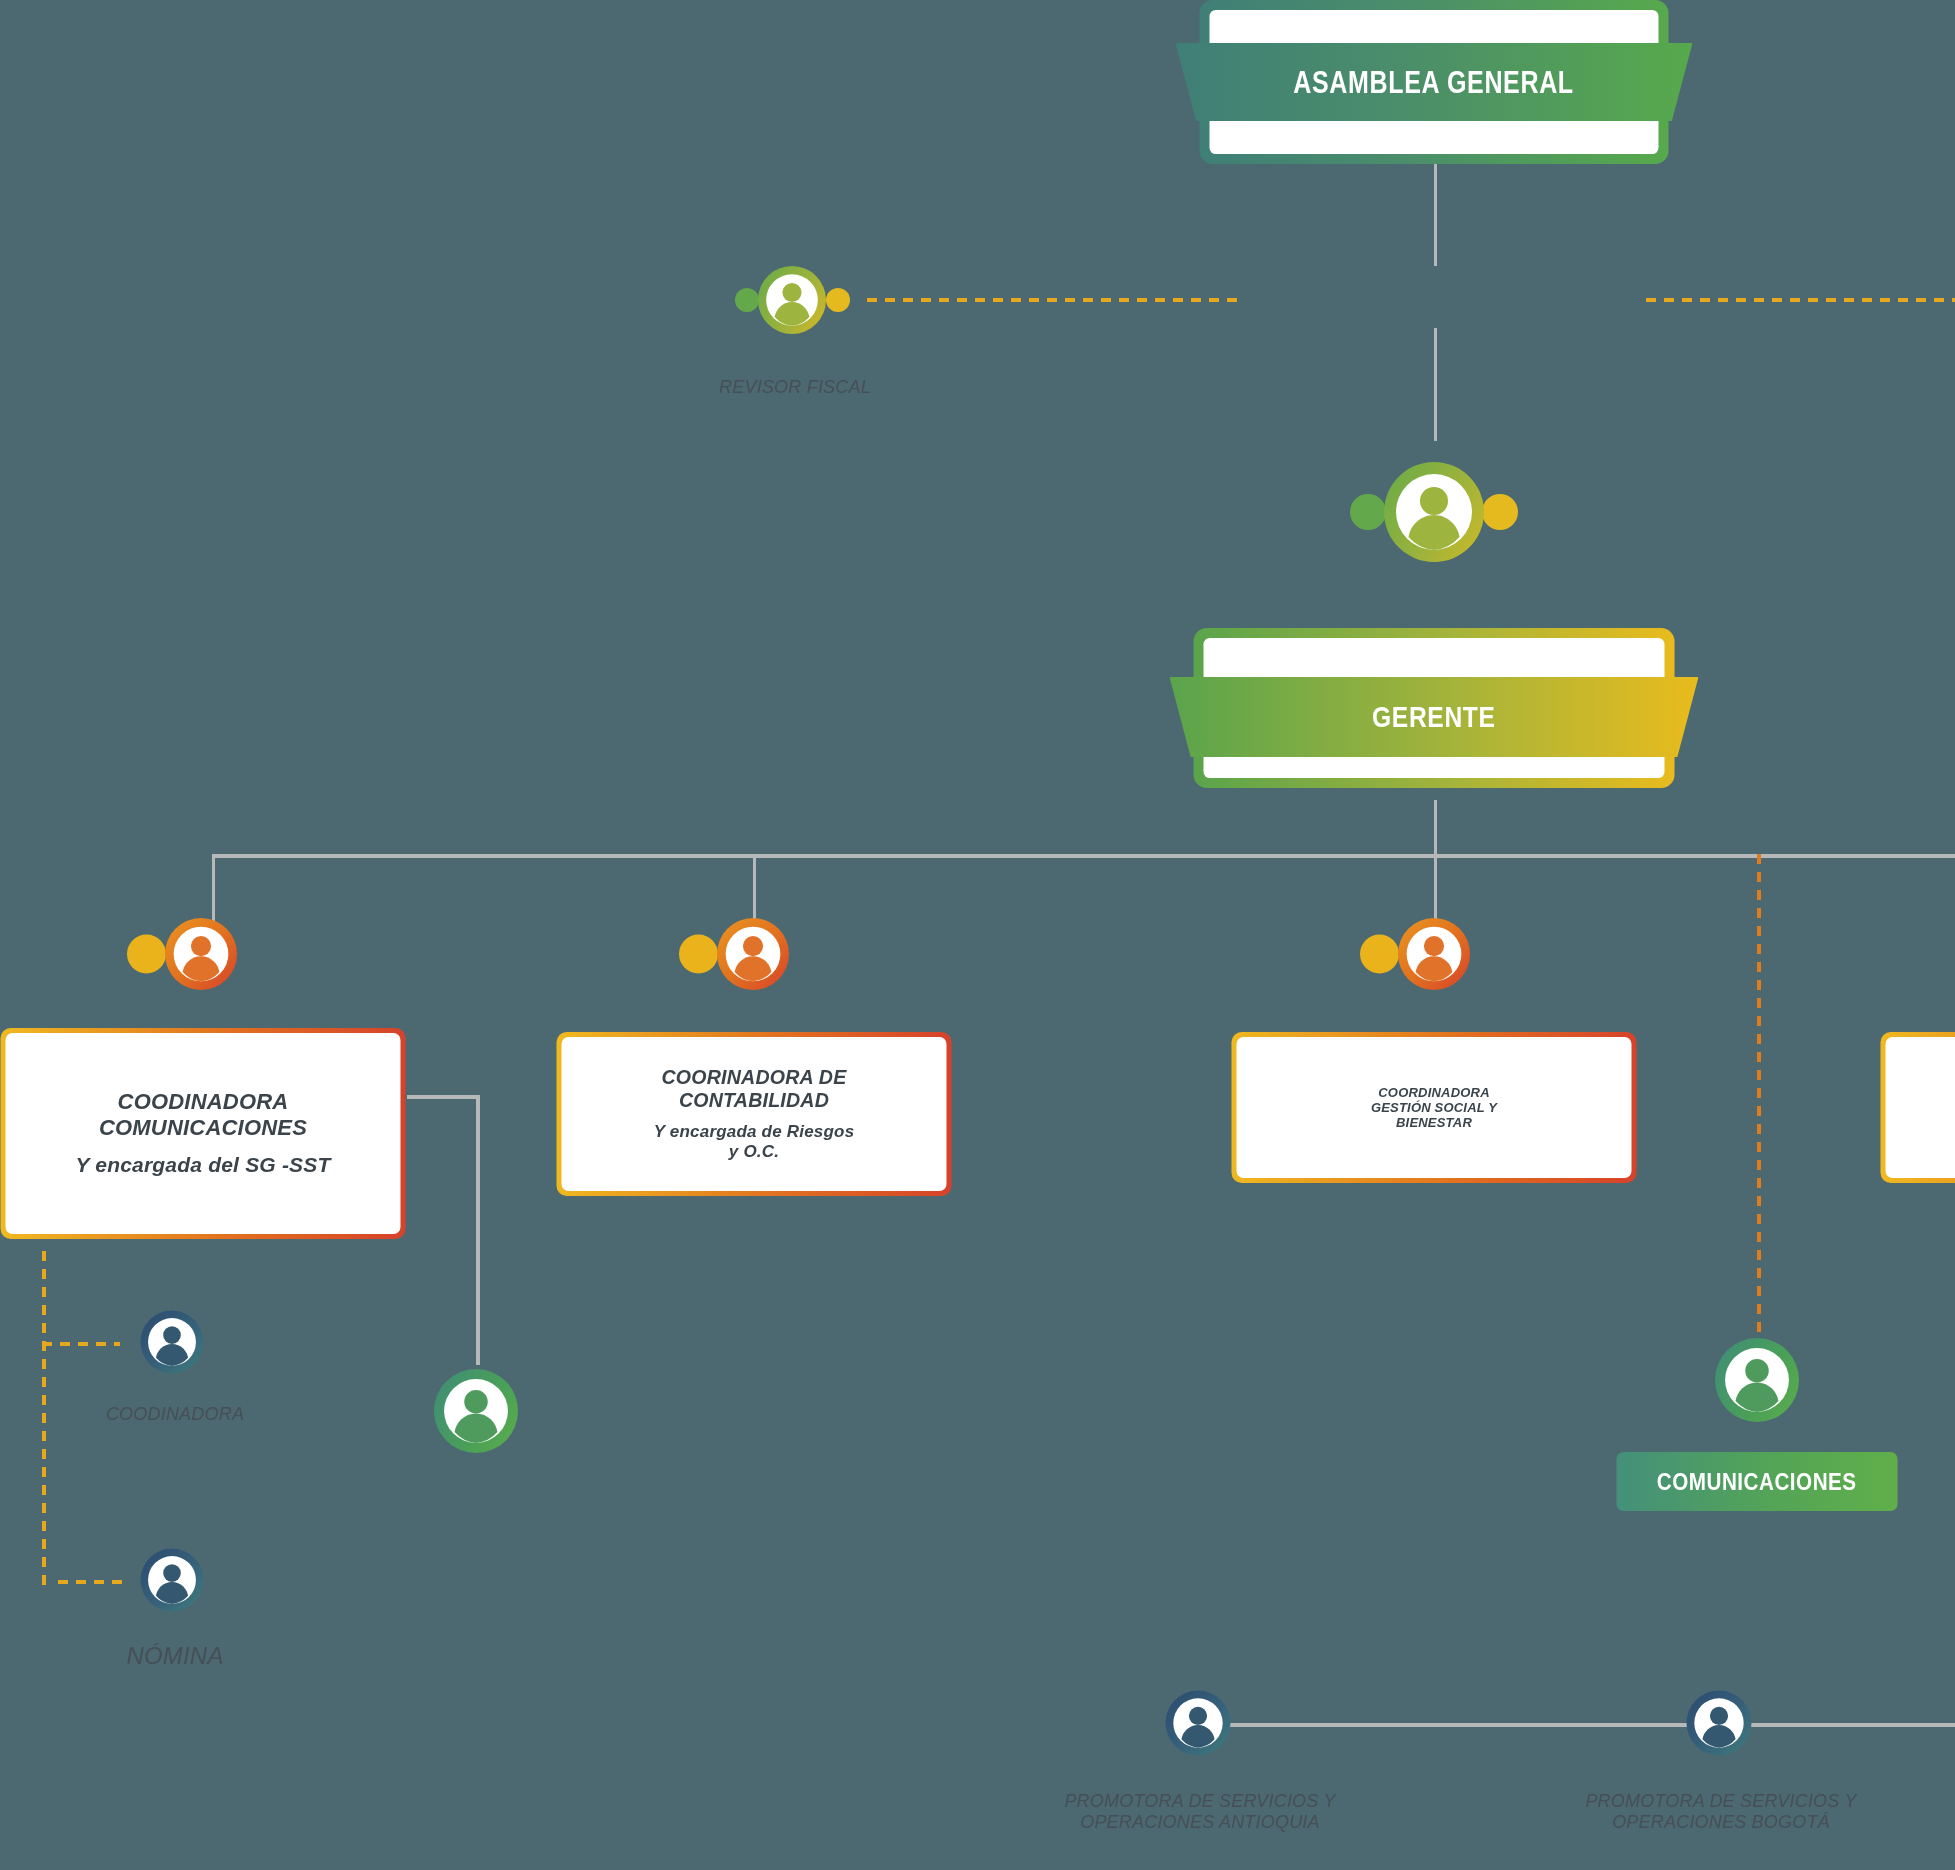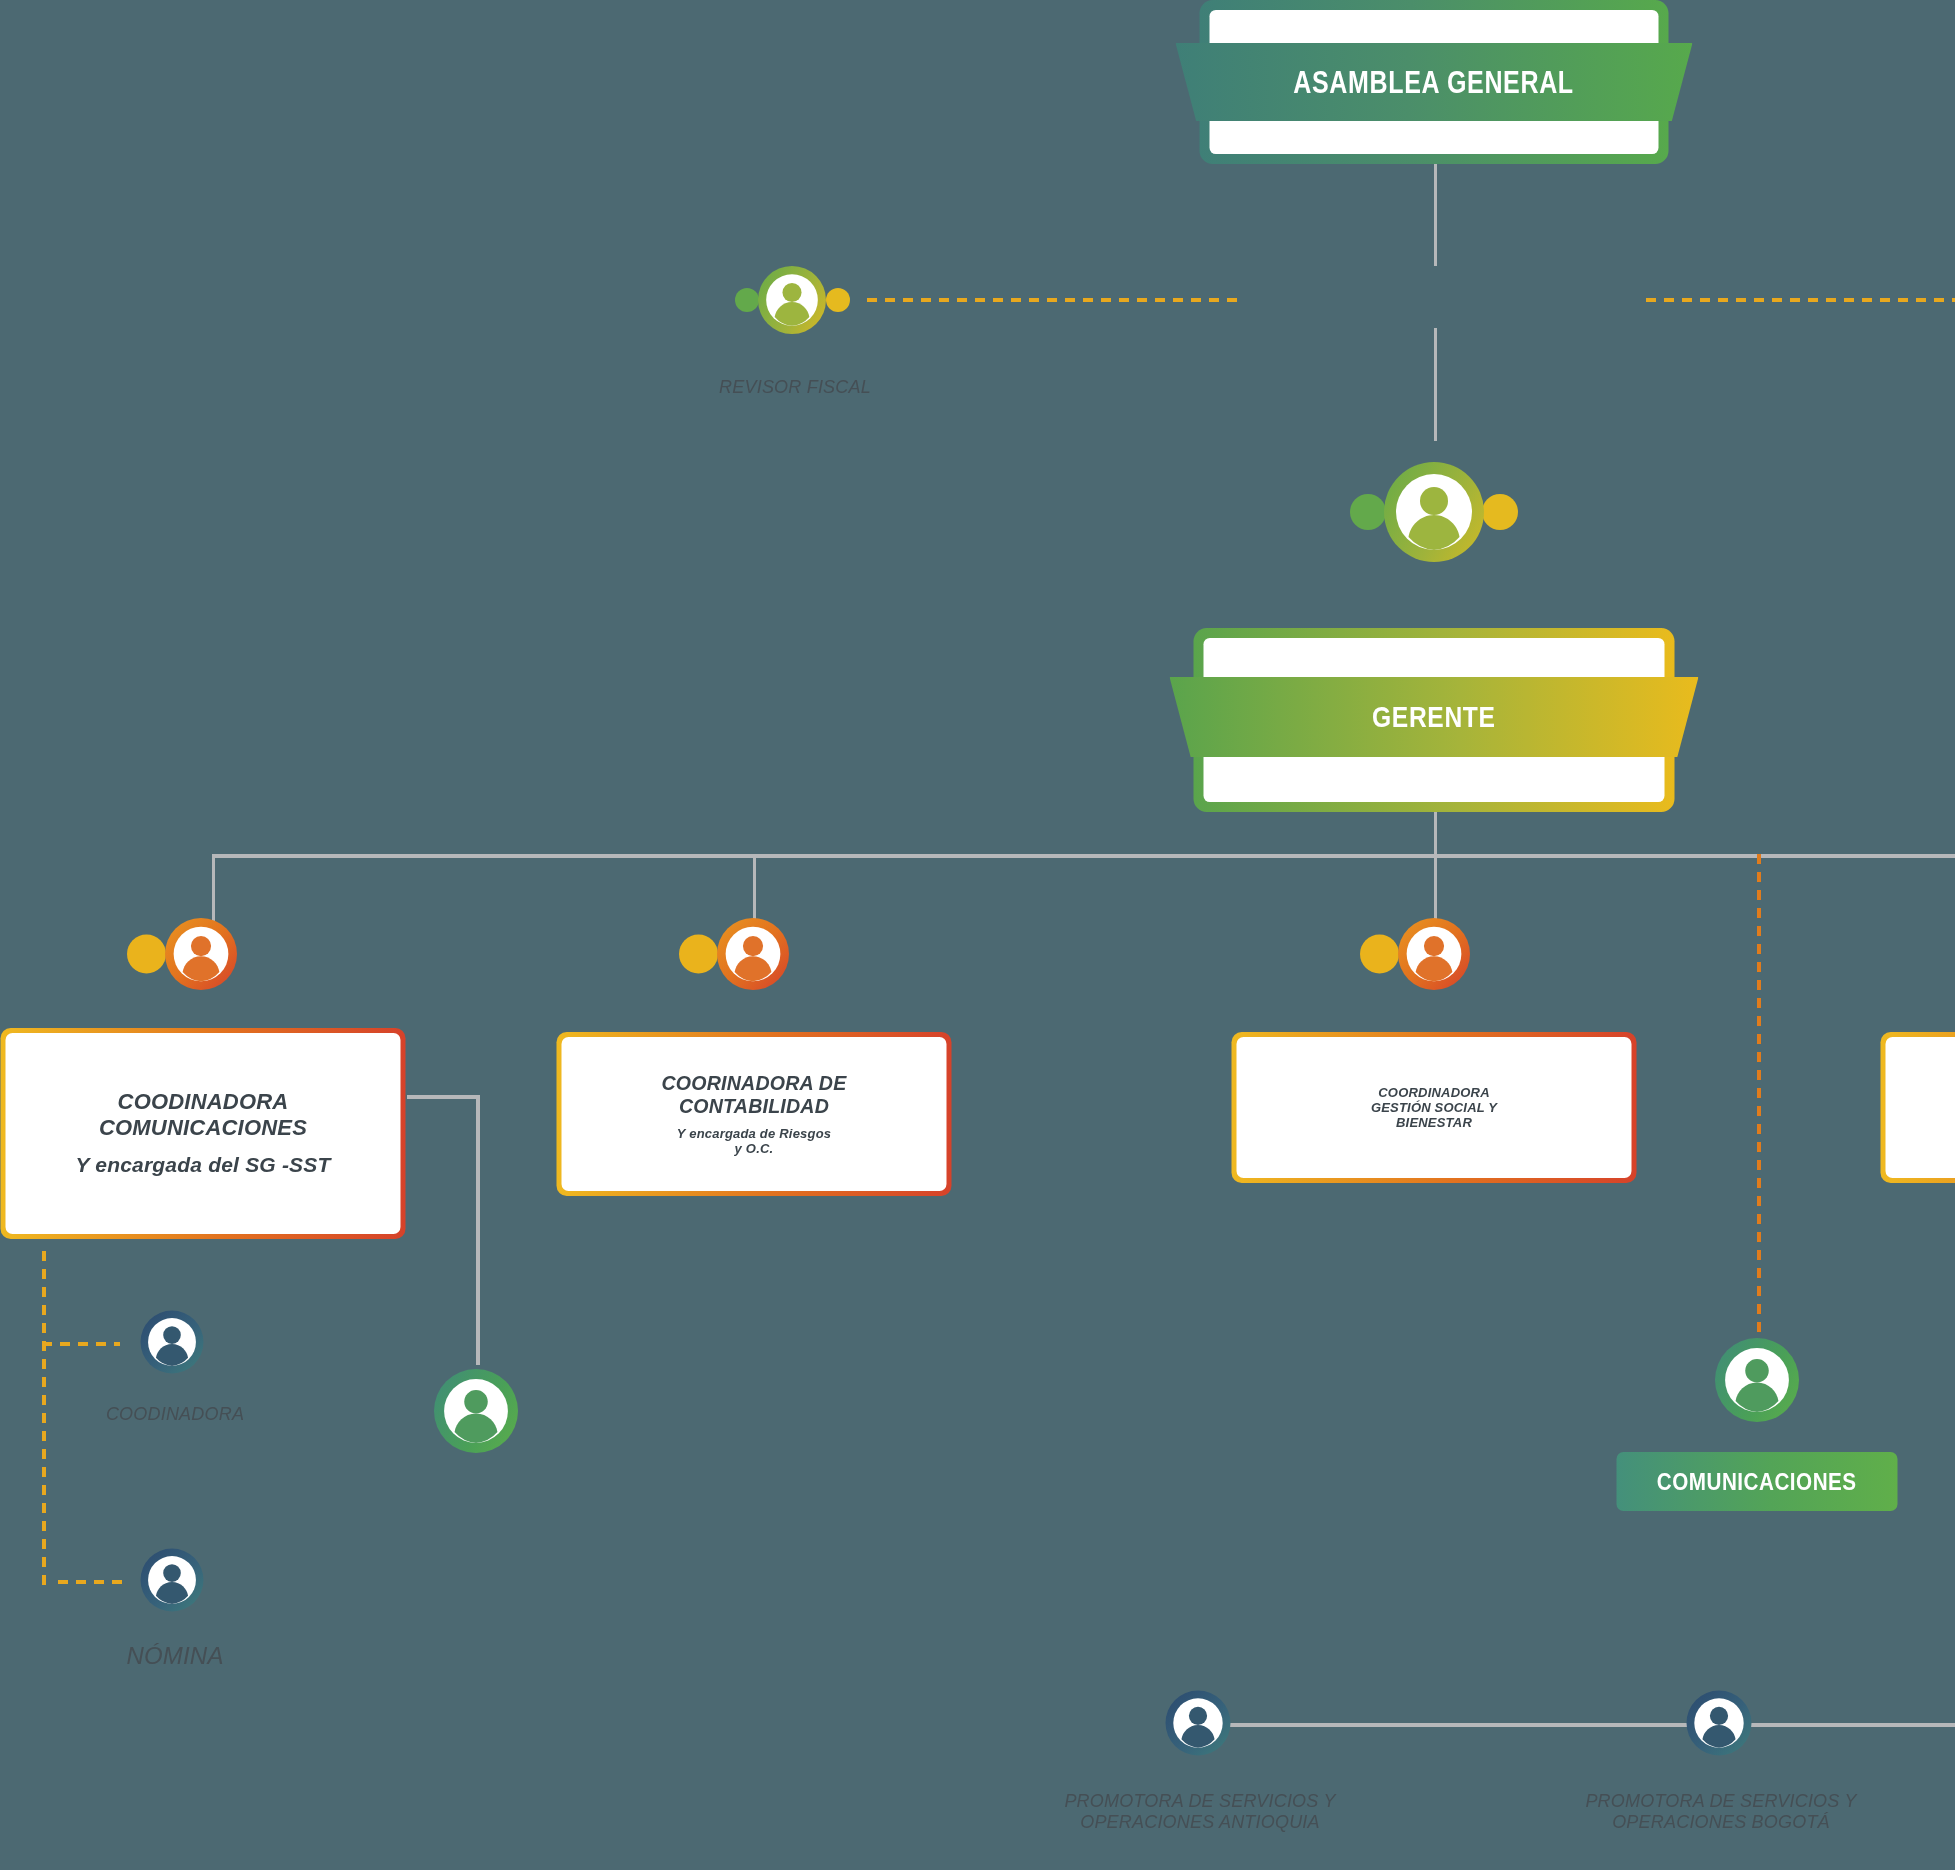--- a/index.html
+++ b/index.html
@@ -163,21 +163,21 @@
     <div class="knobL" style="left:-34px;width:36px;height:36px;background:#63a94b;"></div>
     <div class="knobR" style="right:-34px;width:36px;height:36px;background:#e5ba1f;"></div>
     <div class="disc" style="background:linear-gradient(120deg,#66ab48 0%,#a0b33a 60%,#cfba26 100%);"></div>
     <svg viewBox="0 0 100 100">
       <circle cx="50" cy="50" r="38" fill="#fff"></circle>
       <circle cx="50" cy="39" r="14" fill="#9db53f"></circle>
       <path d="M50 53c-14 0-24 11-25.5 22A38 38 0 0 0 50 88a38 38 0 0 0 25.5-13C74 64 64 53 50 53Z" fill="#9db53f"></path>
     </svg>
   </div>
 
-  <div class="banner" style="left:1434px;top:628px;width:481px;height:184px;">
+  <div class="banner" style="left:1434px;top:628px;width:481px;height:160px;">
     <div class="frame" style="background:linear-gradient(90deg,#5aa44c 0%,#a6b43a 55%,#e9bb1d 100%);">
       <div class="inner"></div>
     </div>
     <div class="band" style="top:49px;height:80px;">
       <div class="bandbg" style="background:linear-gradient(90deg,#5aa44c 0%,#a6b43a 55%,#e9bb1d 100%);"></div>
       <div class="txt" style="font-size:30px;">GERENTE</div>
     </div>
   </div>
 
   <div class="av" style="left:201px;top:954px;width:72px;height:72px;">
@@ -215,21 +215,21 @@
       <div class="t1" style="font-size:22px;">COODINADORA
 COMUNICACIONES</div>
       <div class="t2" style="font-size:21px;">Y encargada del SG -SST</div>
     </div>
   </div>
 
   <div class="card" style="left:754px;top:1032px;width:395px;height:164px;">
     <div class="cbody">
       <div class="t1" style="font-size:19.6px;">COORINADORA DE
 CONTABILIDAD</div>
-      <div class="t2" style="font-size:13px;text-align:center;">Y encargada de Riesgos
+      <div class="t2" style="font-size:17px;text-align:center;">Y encargada de Riesgos
 y O.C.</div>
     </div>
   </div>
 
   <div class="card" style="left:1434px;top:1032px;width:405px;height:151px;">
     <div class="cbody">
       <div class="t1" style="font-size:13px;">COORDINADORA
 GESTIÓN SOCIAL Y
 BIENESTAR</div>
     </div>

